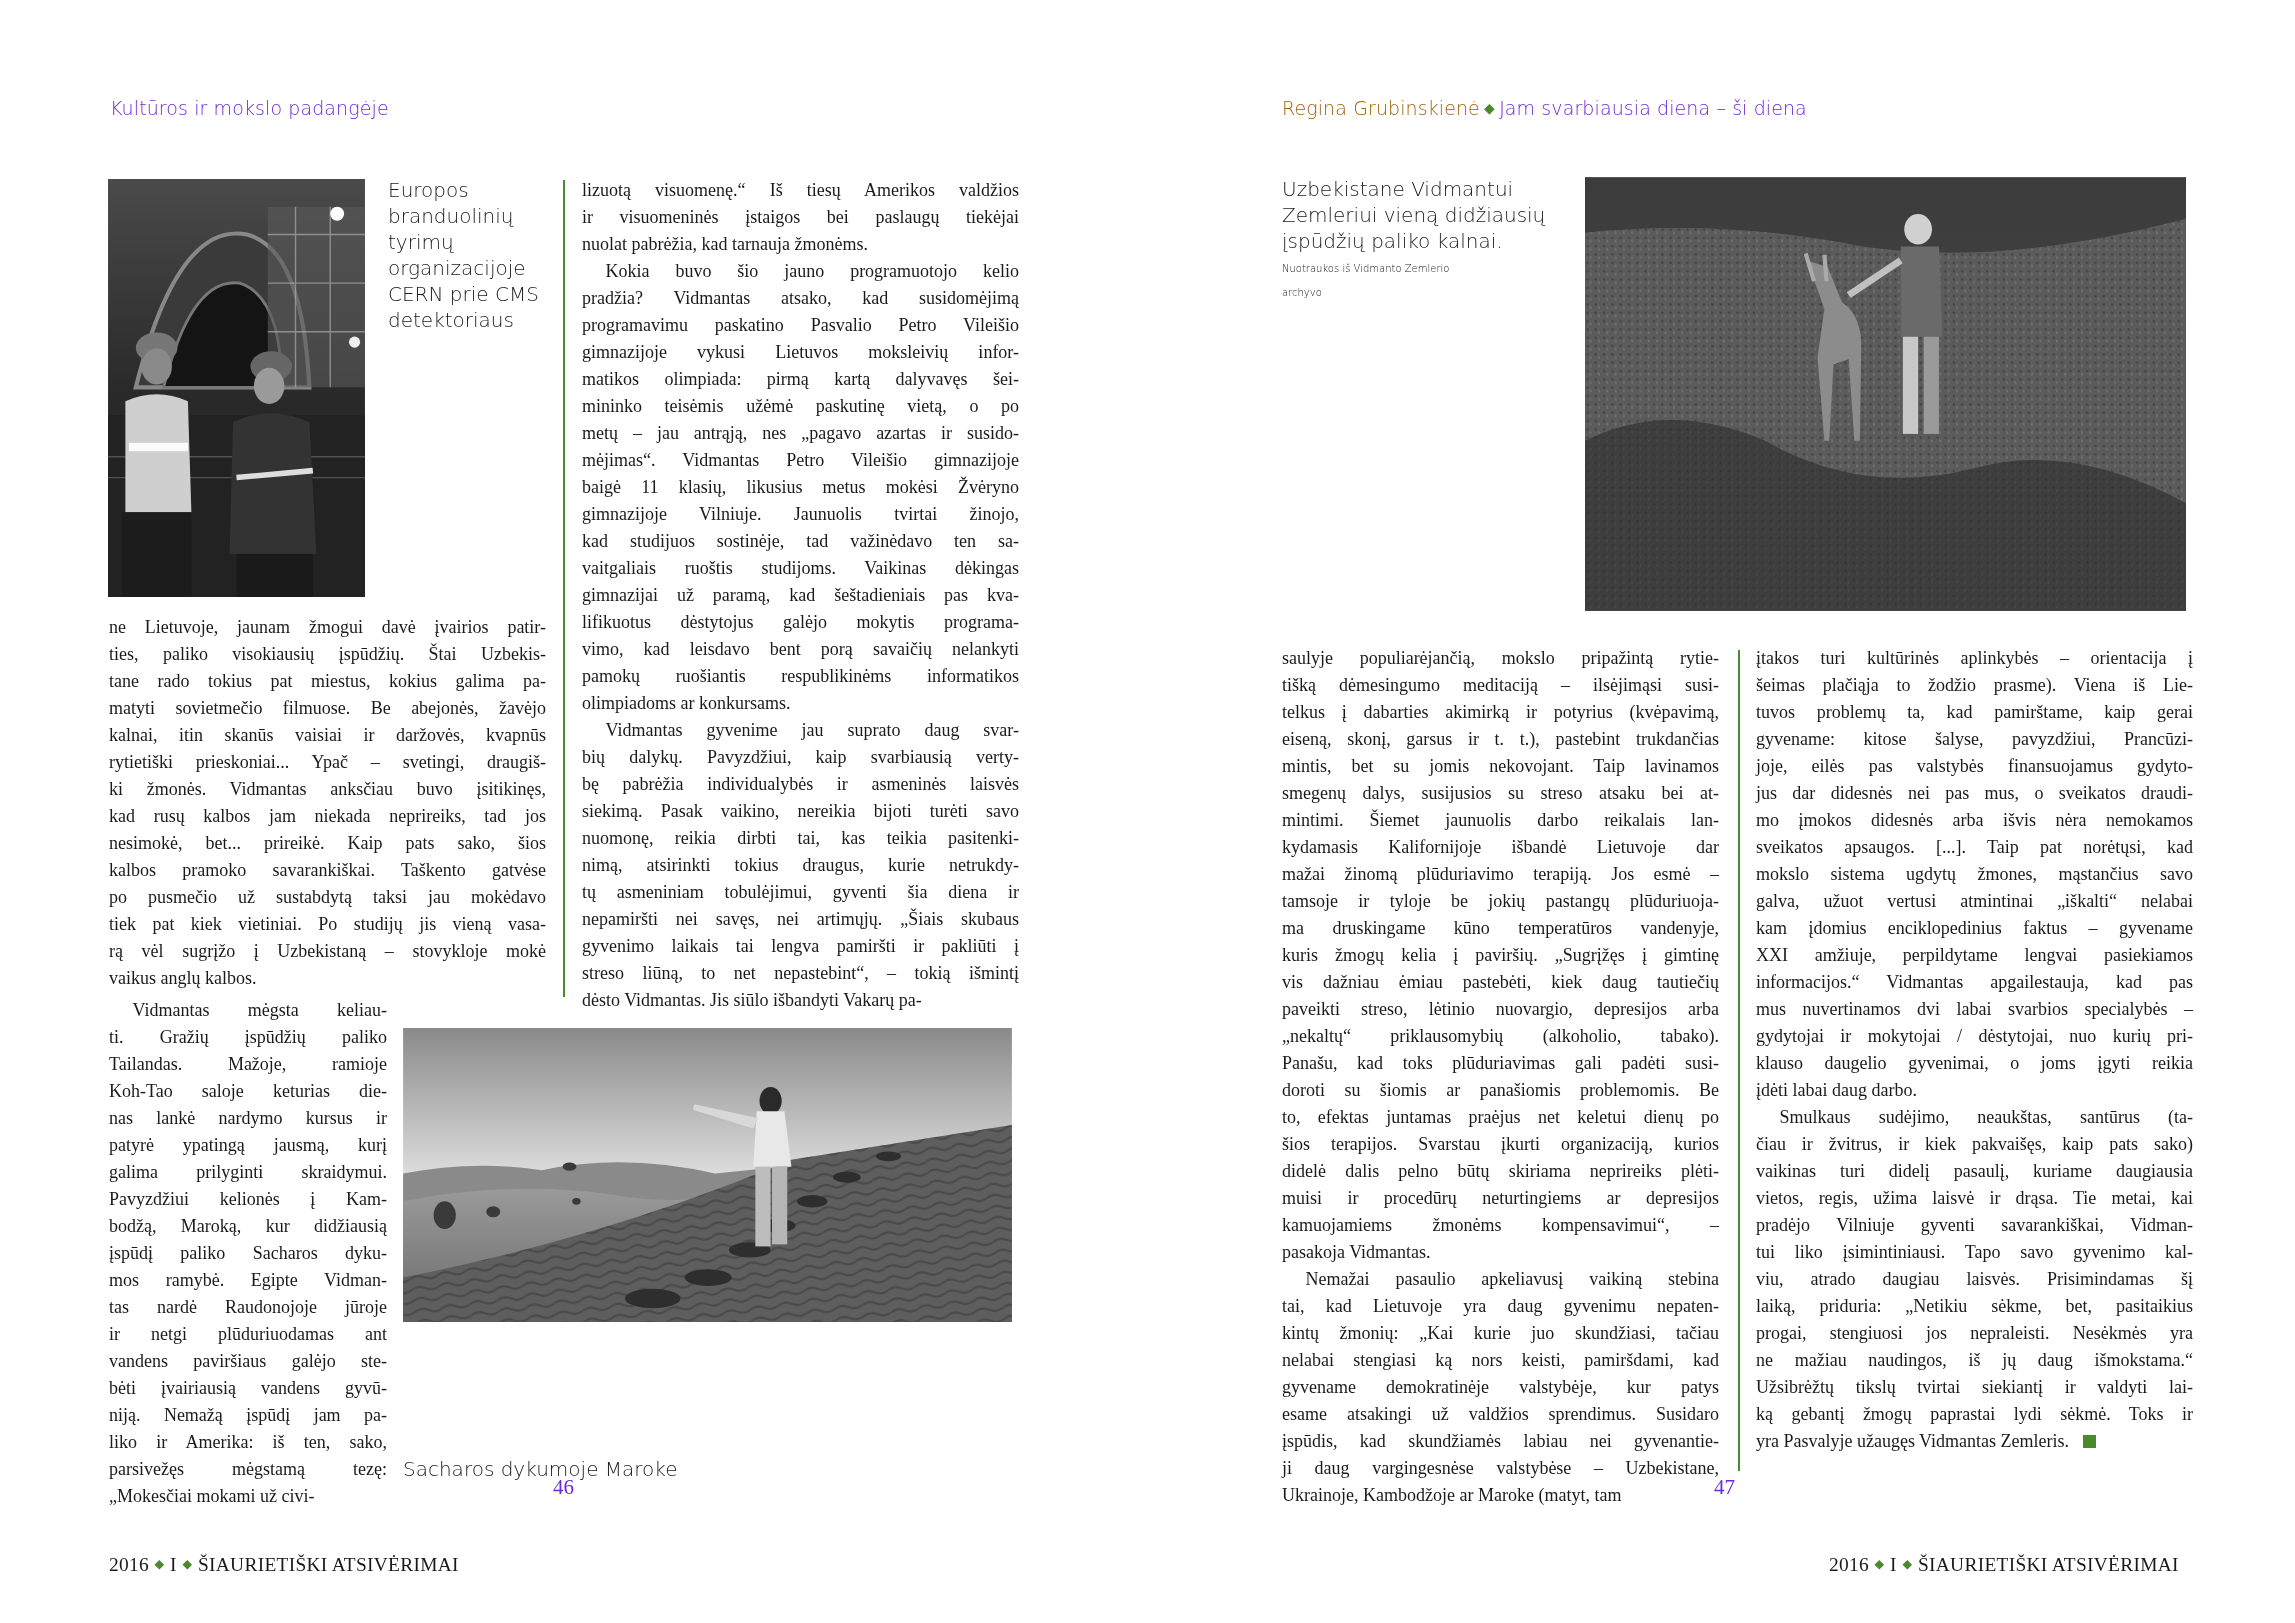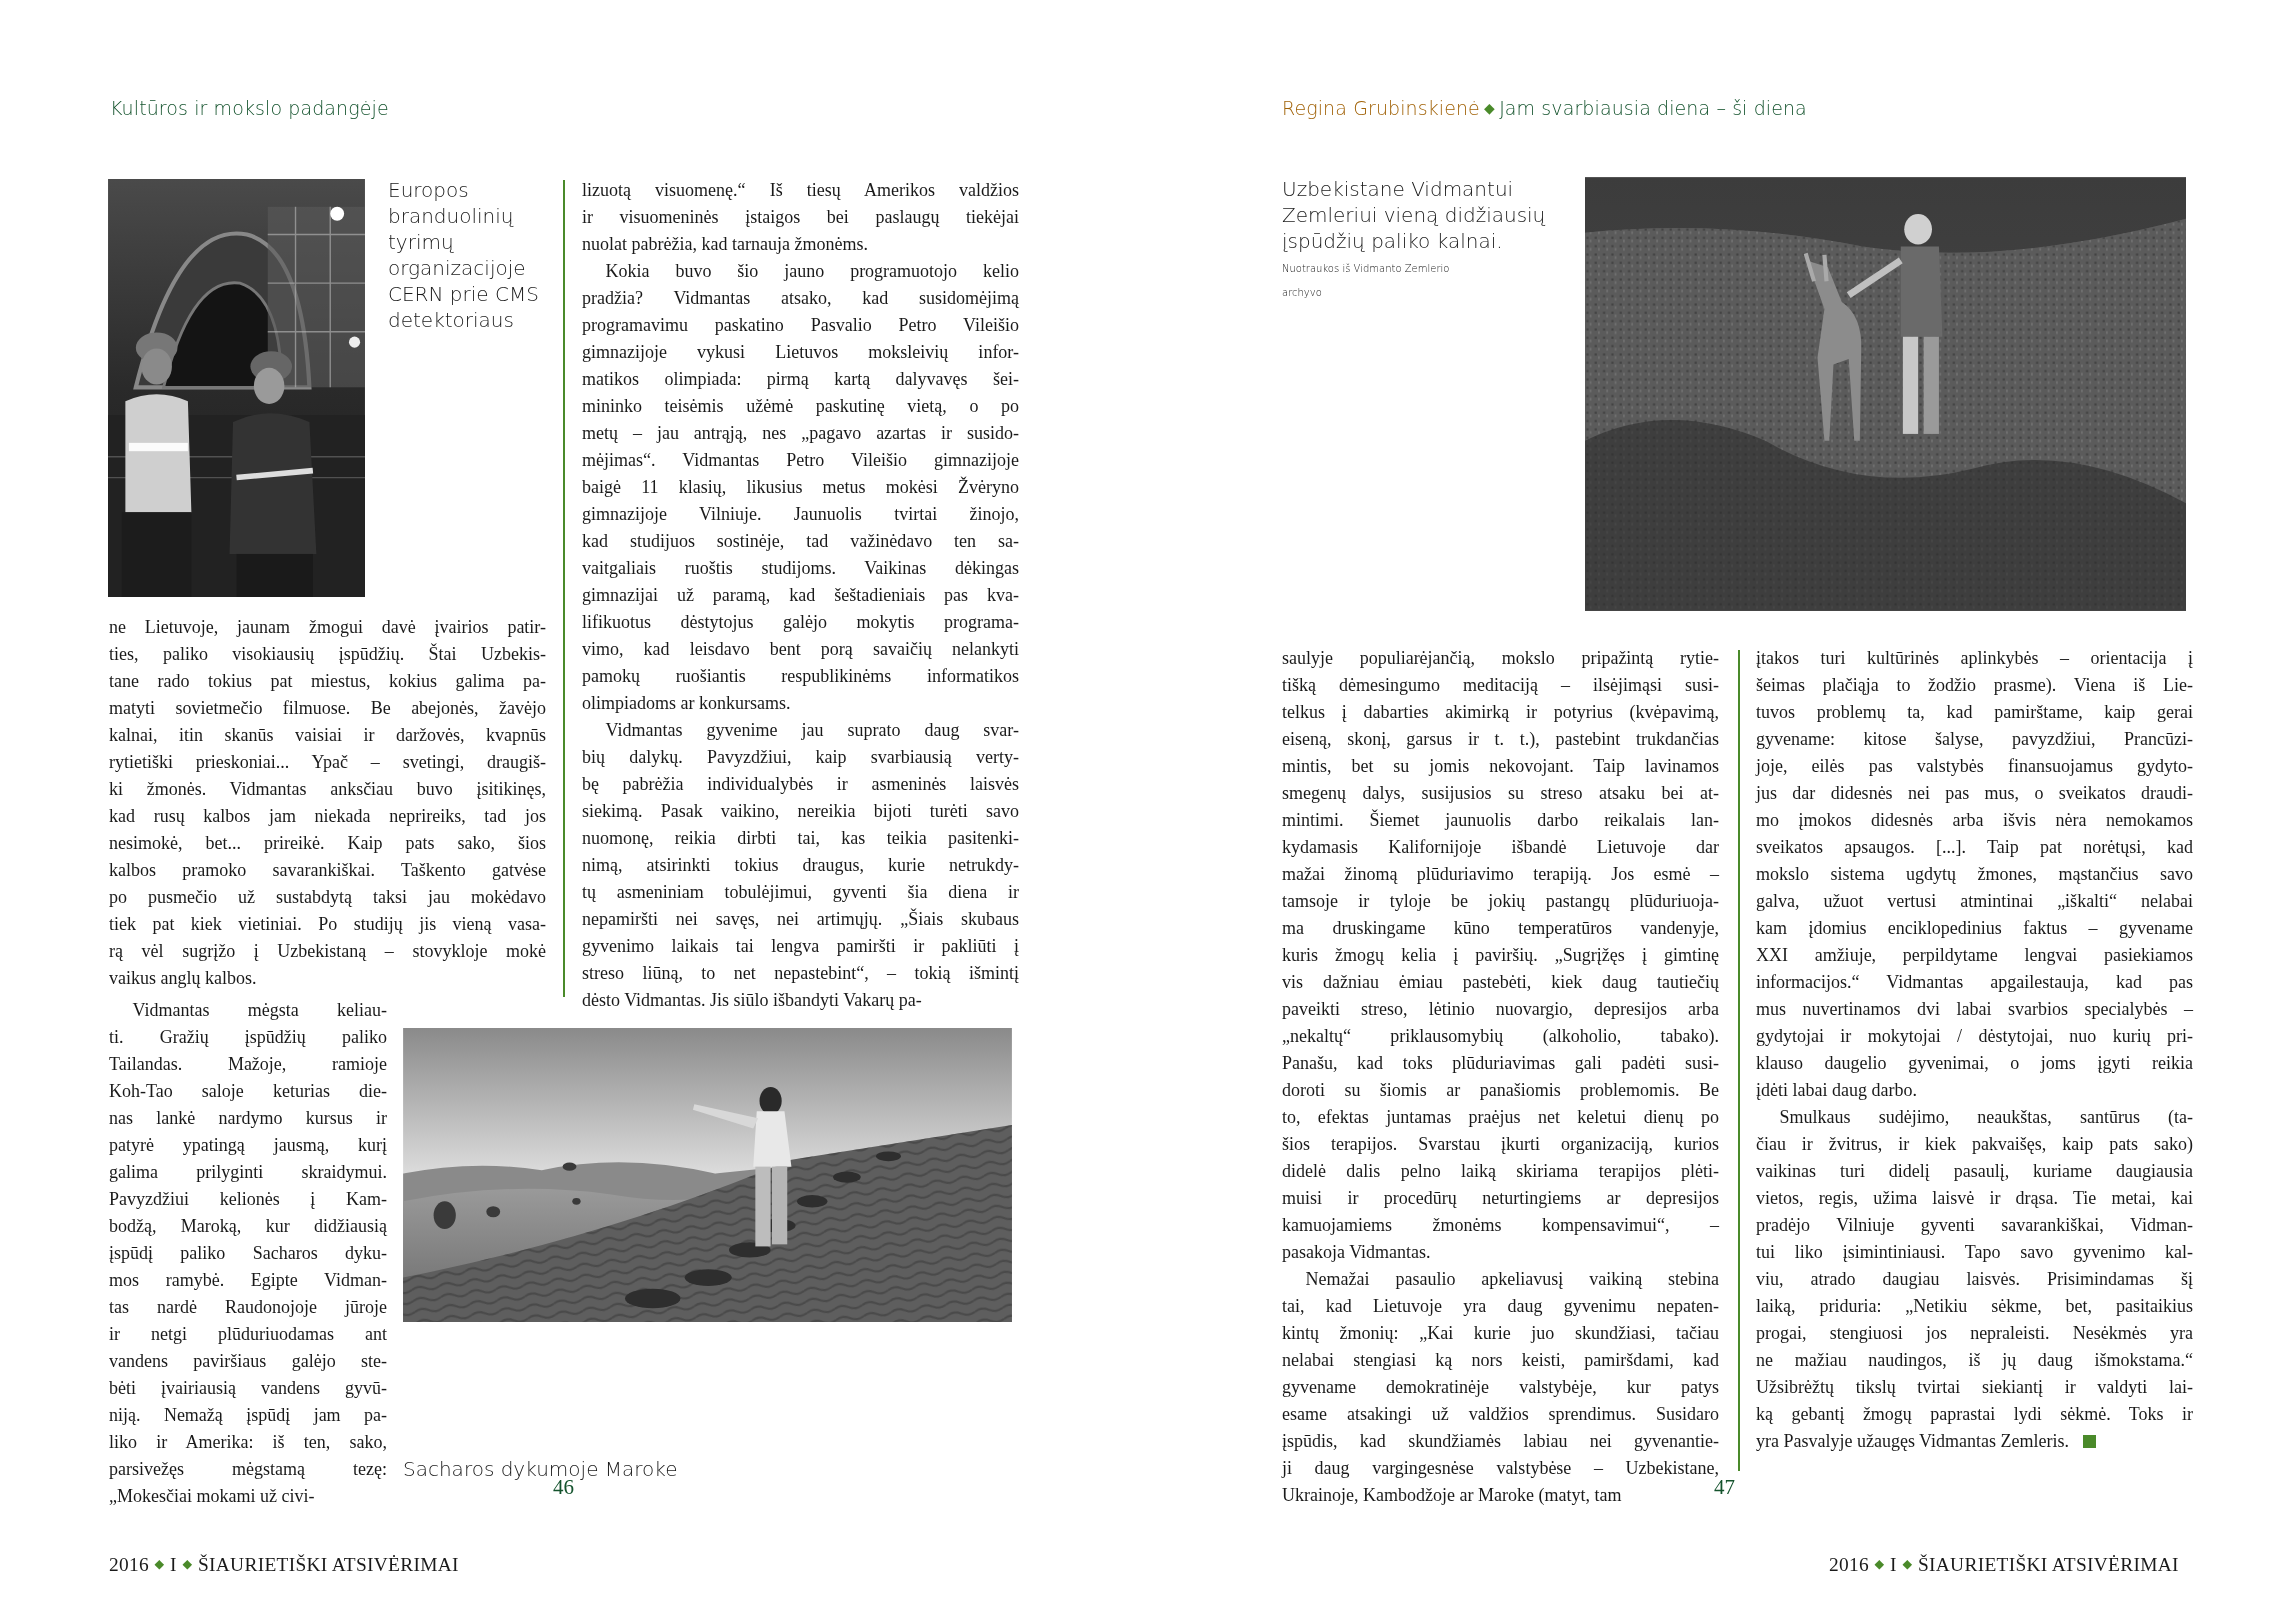--- a/index.html
+++ b/index.html
@@ -1,20 +1,20 @@
 <!DOCTYPE html>
 <html style="font-size:11px"><head>
 <meta charset="utf-8">
 <style>
   html, body { margin: 0; padding: 0; background: #ffffff; }
   body { width: 2295px; height: 1623px; position: relative; overflow: hidden; color: #1a1a1a; }
   .abs { position: absolute; }
   .sans { font-family: "DejaVu Sans", "Liberation Sans", sans-serif; }
   .serif { font-family: "Liberation Serif", "DejaVu Serif", serif; }
-  .green { color: #14532d; }
+  .green { color: #6d28d9; }
 
   .running-head { top: 97px; font-size: 19px; letter-spacing: 0.1px; font-weight: 300; }
   .running-head .author { color: #a16207; }
   .running-head .diamond { color: #4a8a2a; font-size: 14px; margin: 0 4.2px; vertical-align: 2.1px; }
 
   .body-col { font-size: 18px; line-height: 27px; text-align: justify; }
   .body-col .line { display: block; text-align: justify; text-align-last: justify; white-space: nowrap; }
   .body-col .line.last { text-align-last: left; }
   .body-col .indent { padding-left: 23.6px; }
 
@@ -269,21 +269,21 @@
     <span class="line">tamsoje ir tyloje be jokių pastangų plūduriuoja-</span>
     <span class="line">ma druskingame kūno temperatūros vandenyje,</span>
     <span class="line">kuris žmogų kelia į paviršių. „Sugrįžęs į gimtinę</span>
     <span class="line">vis dažniau ėmiau pastebėti, kiek daug tautiečių</span>
     <span class="line">paveikti streso, lėtinio nuovargio, depresijos arba</span>
     <span class="line">„nekaltų“ priklausomybių (alkoholio, tabako).</span>
     <span class="line">Panašu, kad toks plūduriavimas gali padėti susi-</span>
     <span class="line">doroti su šiomis ar panašiomis problemomis. Be</span>
     <span class="line">to, efektas juntamas praėjus net keletui dienų po</span>
     <span class="line">šios terapijos. Svarstau įkurti organizaciją, kurios</span>
-    <span class="line">didelė dalis pelno laiką skiriama terapijos plėti-</span>
+    <span class="line">didelė dalis pelno būtų skiriama neprireiks plėti-</span>
     <span class="line">muisi ir procedūrų neturtingiems ar depresijos</span>
     <span class="line">kamuojamiems žmonėms kompensavimui“, –</span>
     <span class="line last">pasakoja Vidmantas.</span>
     <span class="line indent">Nemažai pasaulio apkeliavusį vaikiną stebina</span>
     <span class="line">tai, kad Lietuvoje yra daug gyvenimu nepaten-</span>
     <span class="line">kintų žmonių: „Kai kurie juo skundžiasi, tačiau</span>
     <span class="line">nelabai stengiasi ką nors keisti, pamiršdami, kad</span>
     <span class="line">gyvename demokratinėje valstybėje, kur patys</span>
     <span class="line">esame atsakingi už valdžios sprendimus. Susidaro</span>
     <span class="line">įspūdis, kad skundžiamės labiau nei gyvenantie-</span>

